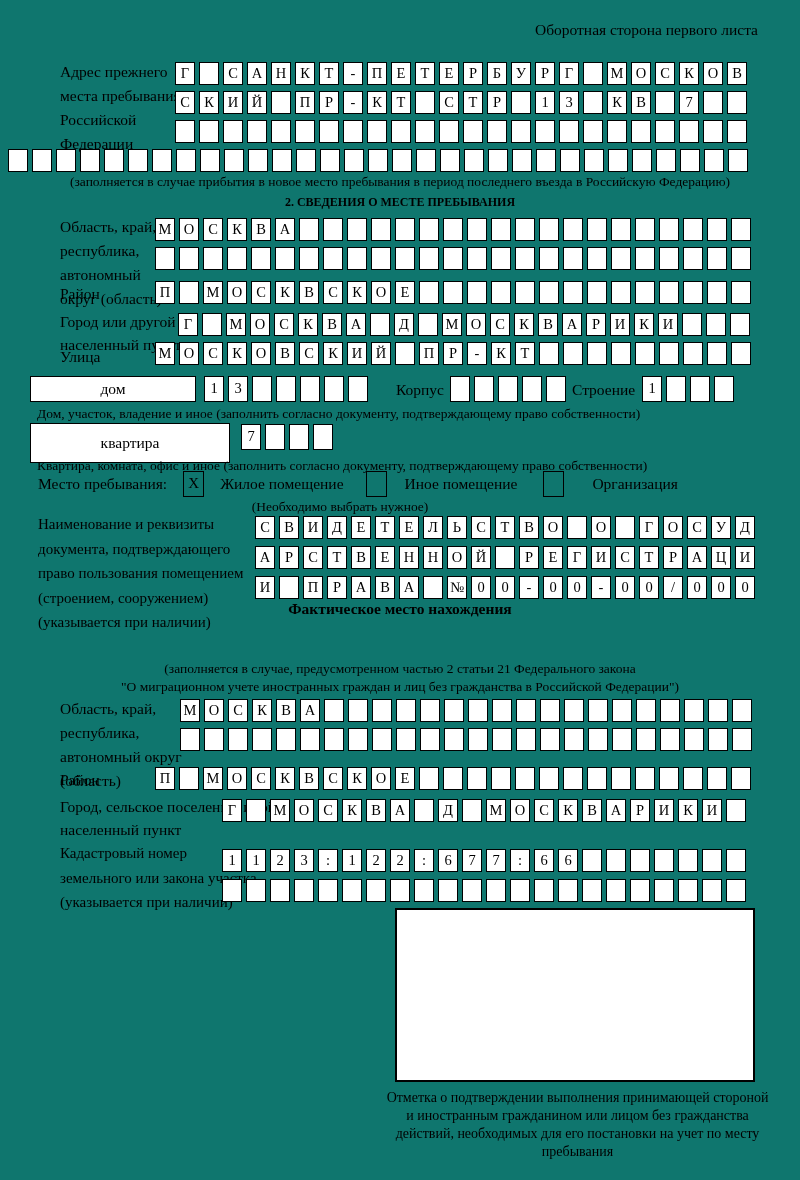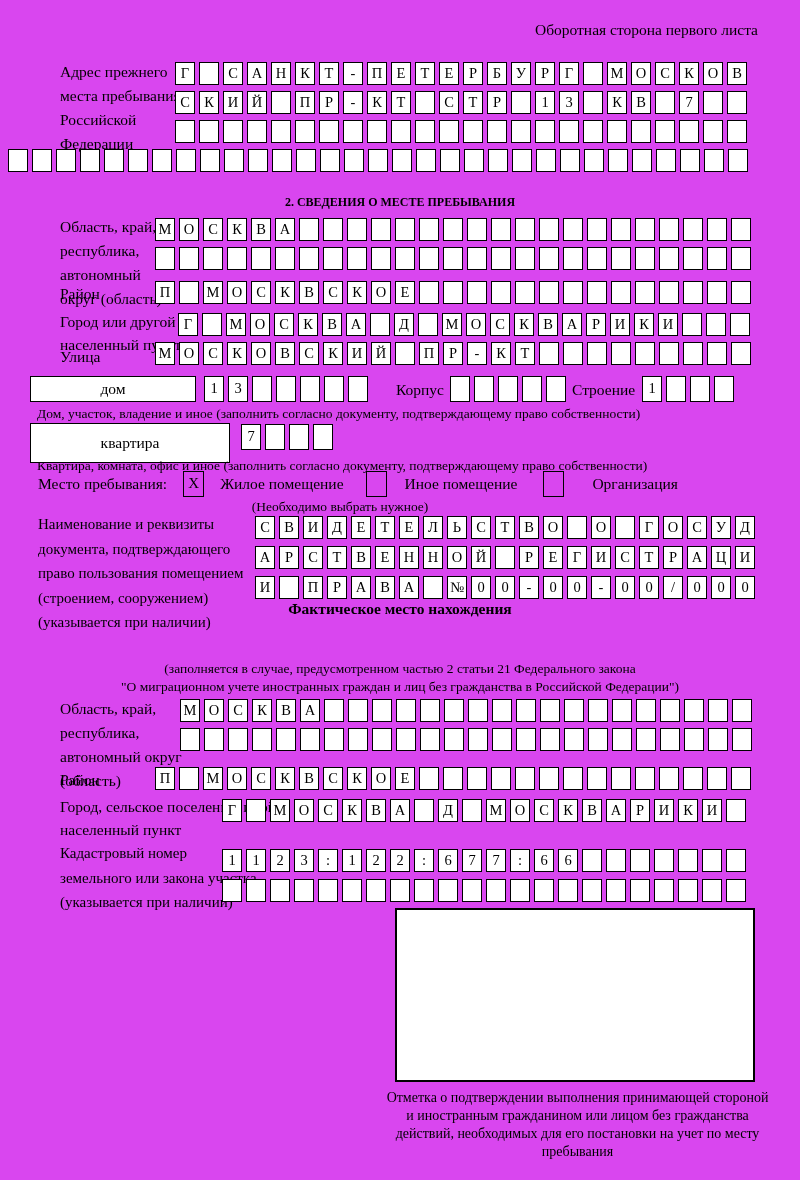--- a/index.html
+++ b/index.html
@@ -1,17 +1,17 @@
 <!DOCTYPE html>
 <html><head>
 <meta charset="utf-8">
 <style>
   html,body{margin:0;padding:0;background:#fff;}
   #page{
-    position:relative;width:800px;height:1180px;background:#d946ef;
+    position:relative;width:800px;height:1180px;background:#0f766e;
     font-family:"Liberation Serif","DejaVu Serif",serif;color:#000;overflow:hidden;
   }
   .abs{position:absolute;}
   .lbl{font-size:15.5px;line-height:24px;}
   .cap{font-size:13.5px;}
   .center{left:0;width:800px;text-align:center;}
   .bold{font-weight:bold;}
   .boxrow{display:flex;gap:4px;}
   .box{
     box-sizing:border-box;display:inline-block;flex:0 0 auto;
@@ -142,20 +142,21 @@
       <span class="box"></span>
       <span class="box"></span>
       <span class="box"></span>
       <span class="box"></span>
       <span class="box"></span>
       <span class="box"></span>
       <span class="box"></span>
       <span class="box"></span>
       <span class="box"></span>
     </div>
+  <div class="abs cap center" style="top:174px;">(заполняется в случае прибытия в новое место пребывания в период последнего въезда в Российскую Федерацию)</div>
 
   <div class="abs center bold" style="top:195px;font-size:12px;">2. СВЕДЕНИЯ О МЕСТЕ ПРЕБЫВАНИЯ</div>
 
   <div class="abs lbl" style="left:60px;top:215px;width:112px;">Область, край, республика, автономный округ (область)</div>
   <div class="abs boxrow" style="left:155px;top:218px;">
       <span class="box">М</span>
       <span class="box">О</span>
       <span class="box">С</span>
       <span class="box">К</span>
       <span class="box">В</span>

